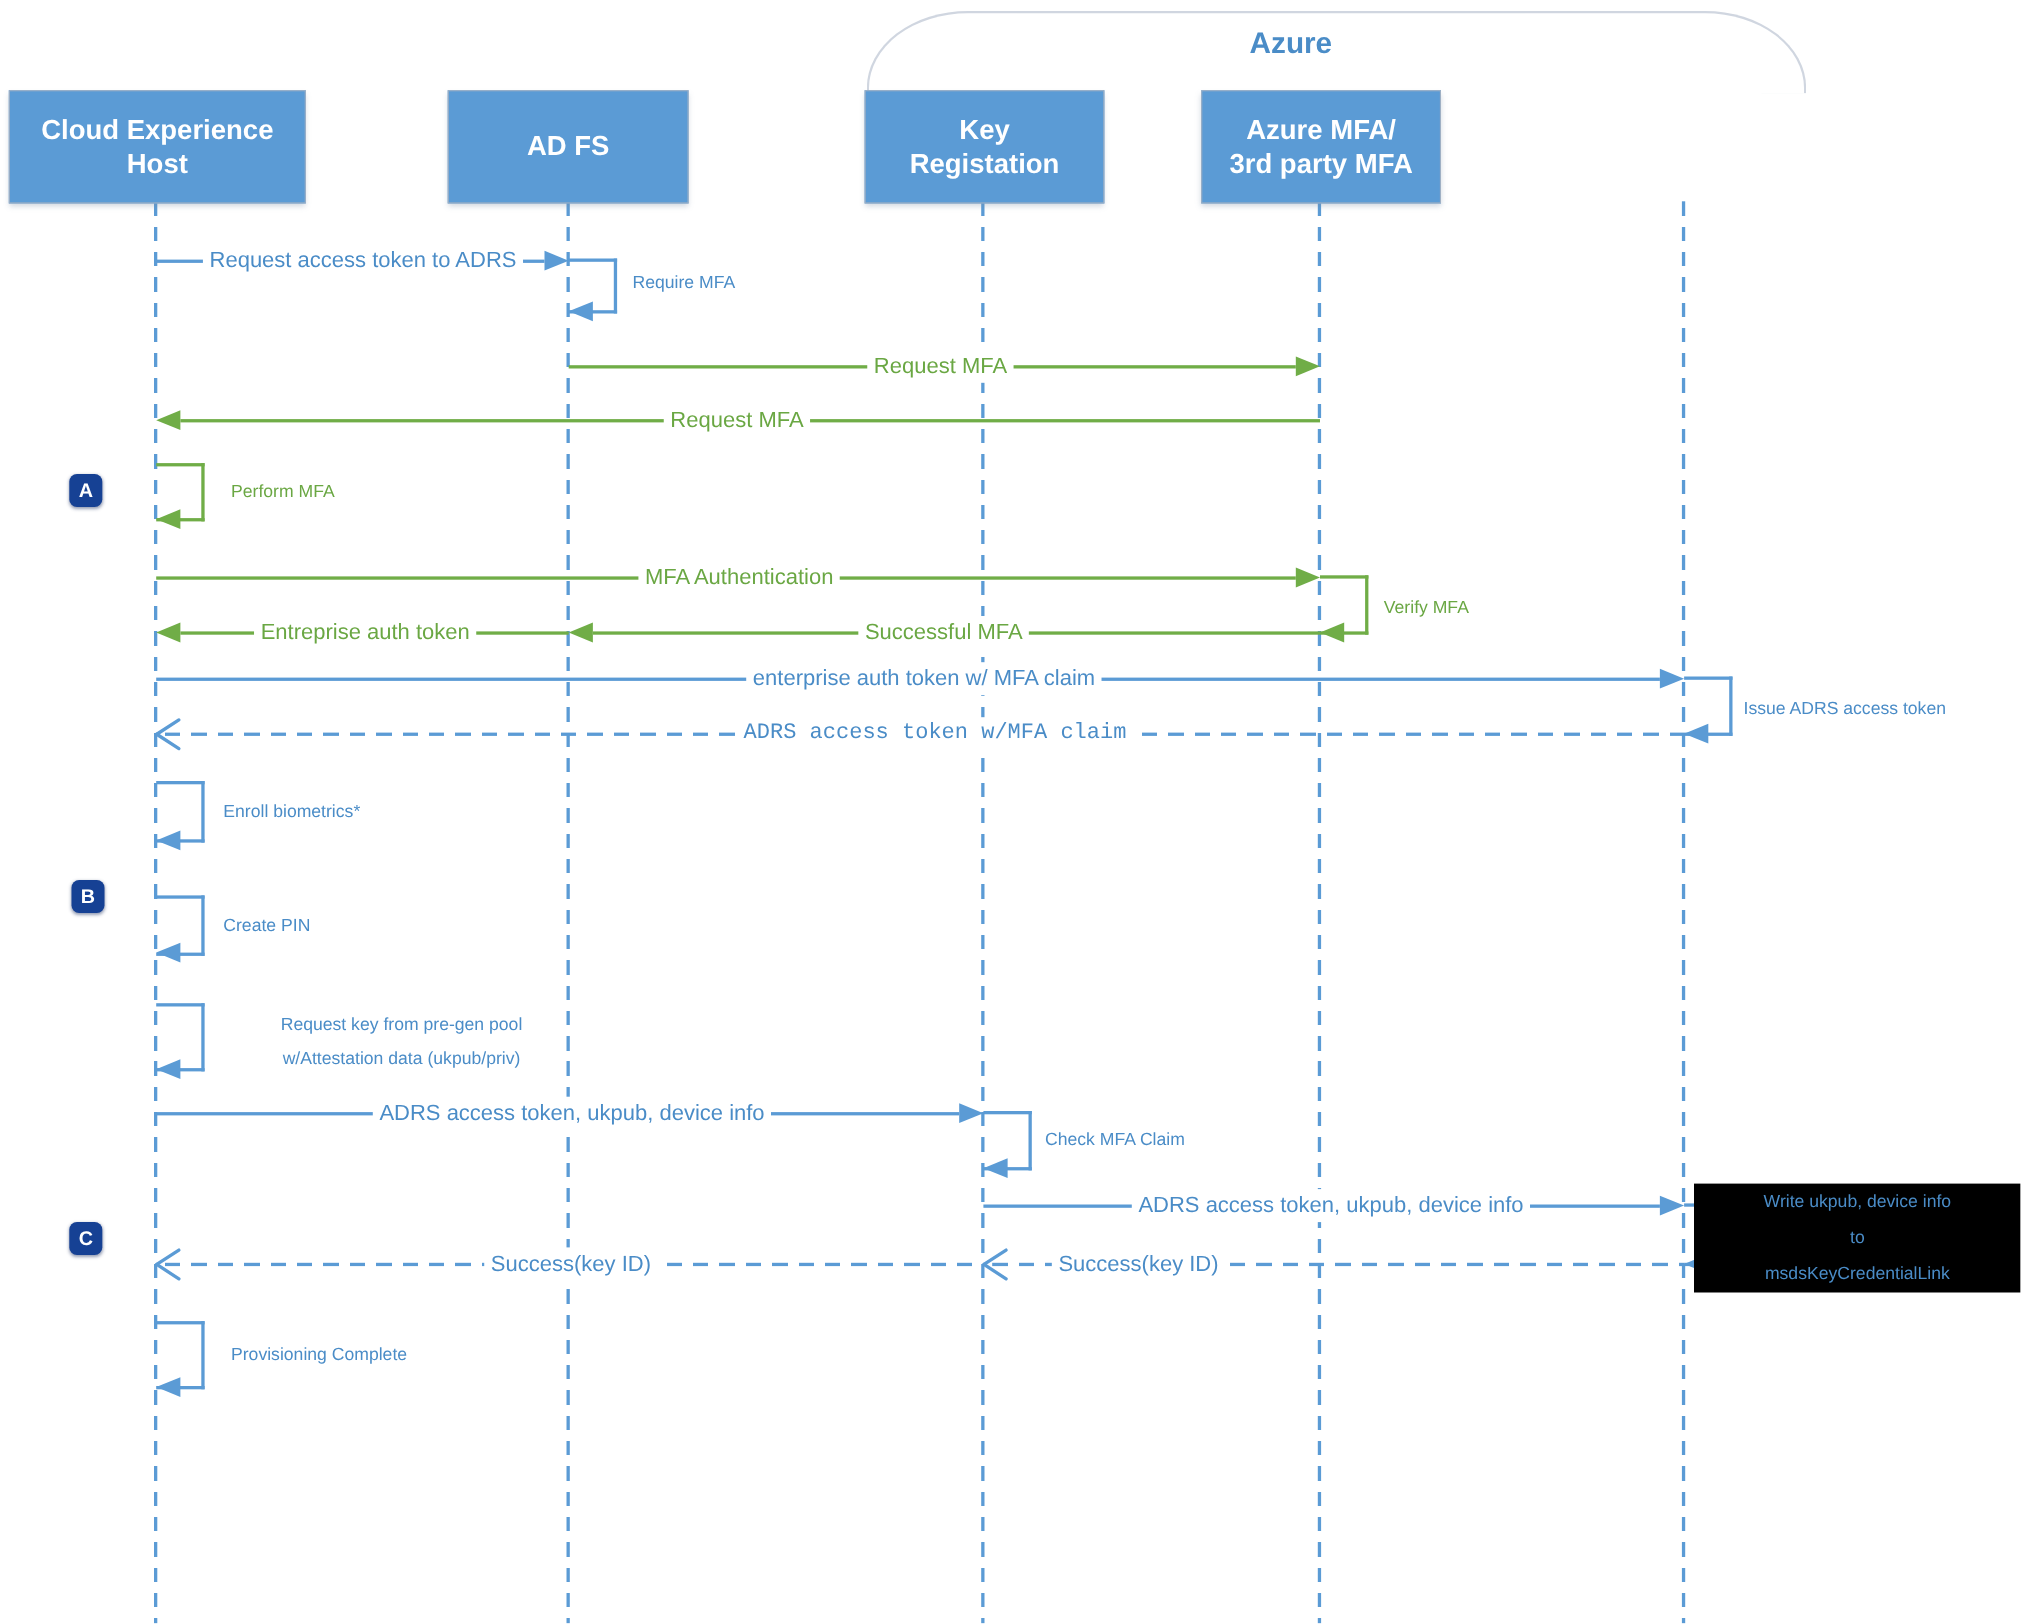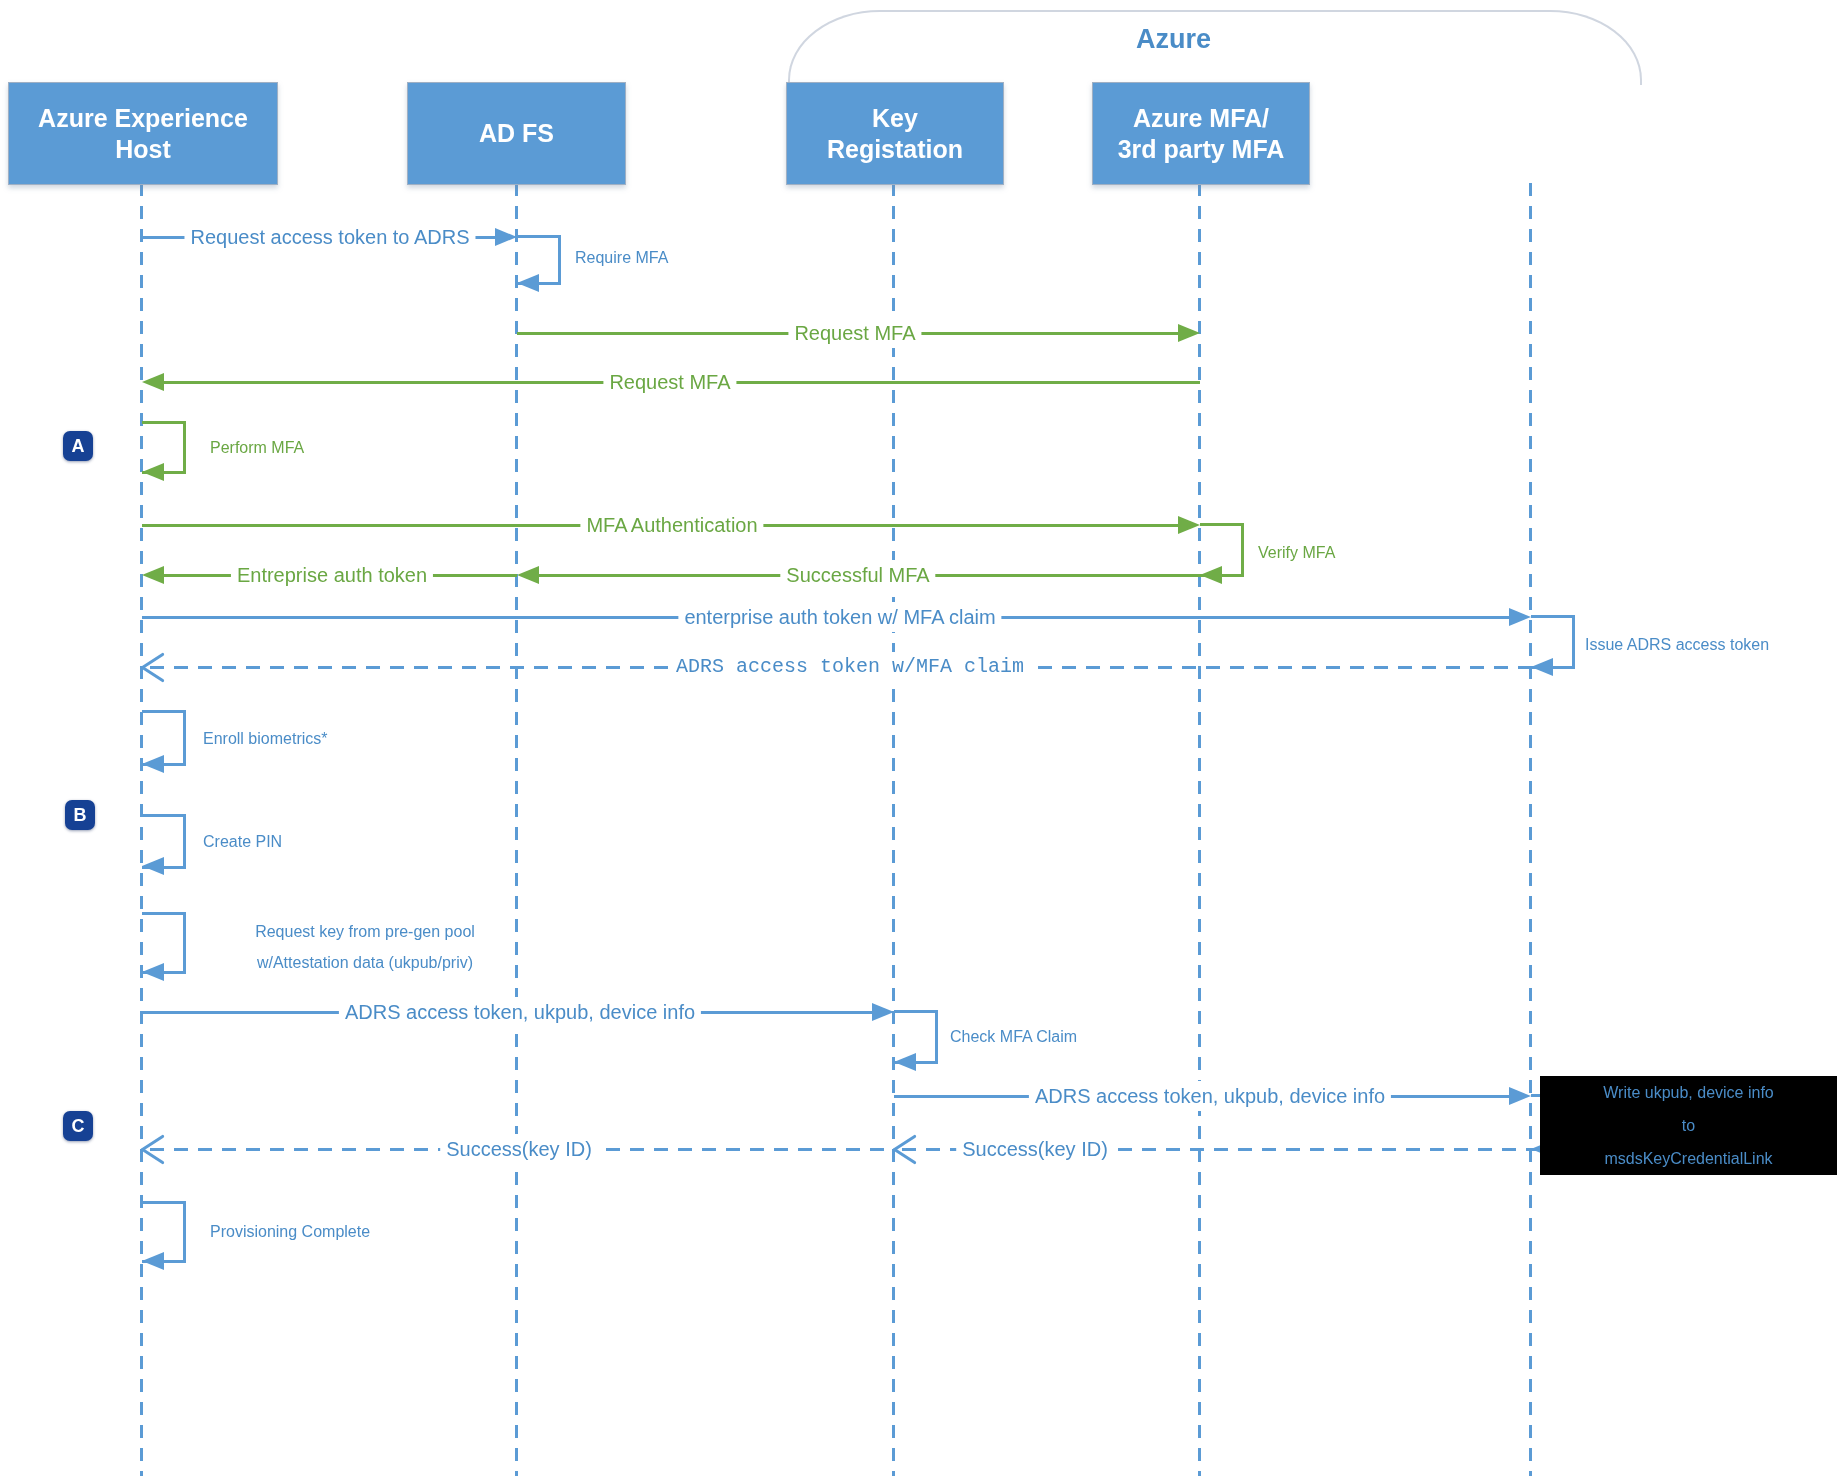--- a/index.html
+++ b/index.html
@@ -148,21 +148,21 @@
   <div class="mlabel tblue" style="left:520px;top:997px;">ADRS access token, ukpub, device info</div>
   <div class="llabel tblue" style="left:950px;top:1022px;">Check MFA Claim</div>
   <div class="mlabel tblue" style="left:1210px;top:1081px;">ADRS access token, ukpub, device info</div>
   <div class="llabel tblue center wbg" style="left:1540px;top:1076px;width:297px;line-height:33px;">Write ukpub, device info
 to
 msdsKeyCredentialLink</div>
   <div class="mlabel tblue" style="left:1035px;top:1134px;">Success(key ID)</div>
   <div class="mlabel tblue" style="left:519px;top:1134px;">Success(key ID)</div>
   <div class="llabel tblue" style="left:210px;top:1217px;">Provisioning Complete</div>
 
-  <div class="actor" style="left:8px;width:268px;">Azure Experience
+  <div class="actor" style="left:8px;width:268px;">Cloud Experience
 Host</div>
   <div class="actor" style="left:407px;width:217px;">AD FS</div>
   <div class="actor" style="left:786px;width:216px;">Key
 Registation</div>
   <div class="actor" style="left:1092px;width:216px;">Azure MFA/
 3rd party MFA</div>
 
   <div class="badge" style="left:63px;top:431px;">A</div>
   <div class="badge" style="left:65px;top:800px;">B</div>
   <div class="badge" style="left:63px;top:1111px;">C</div>

